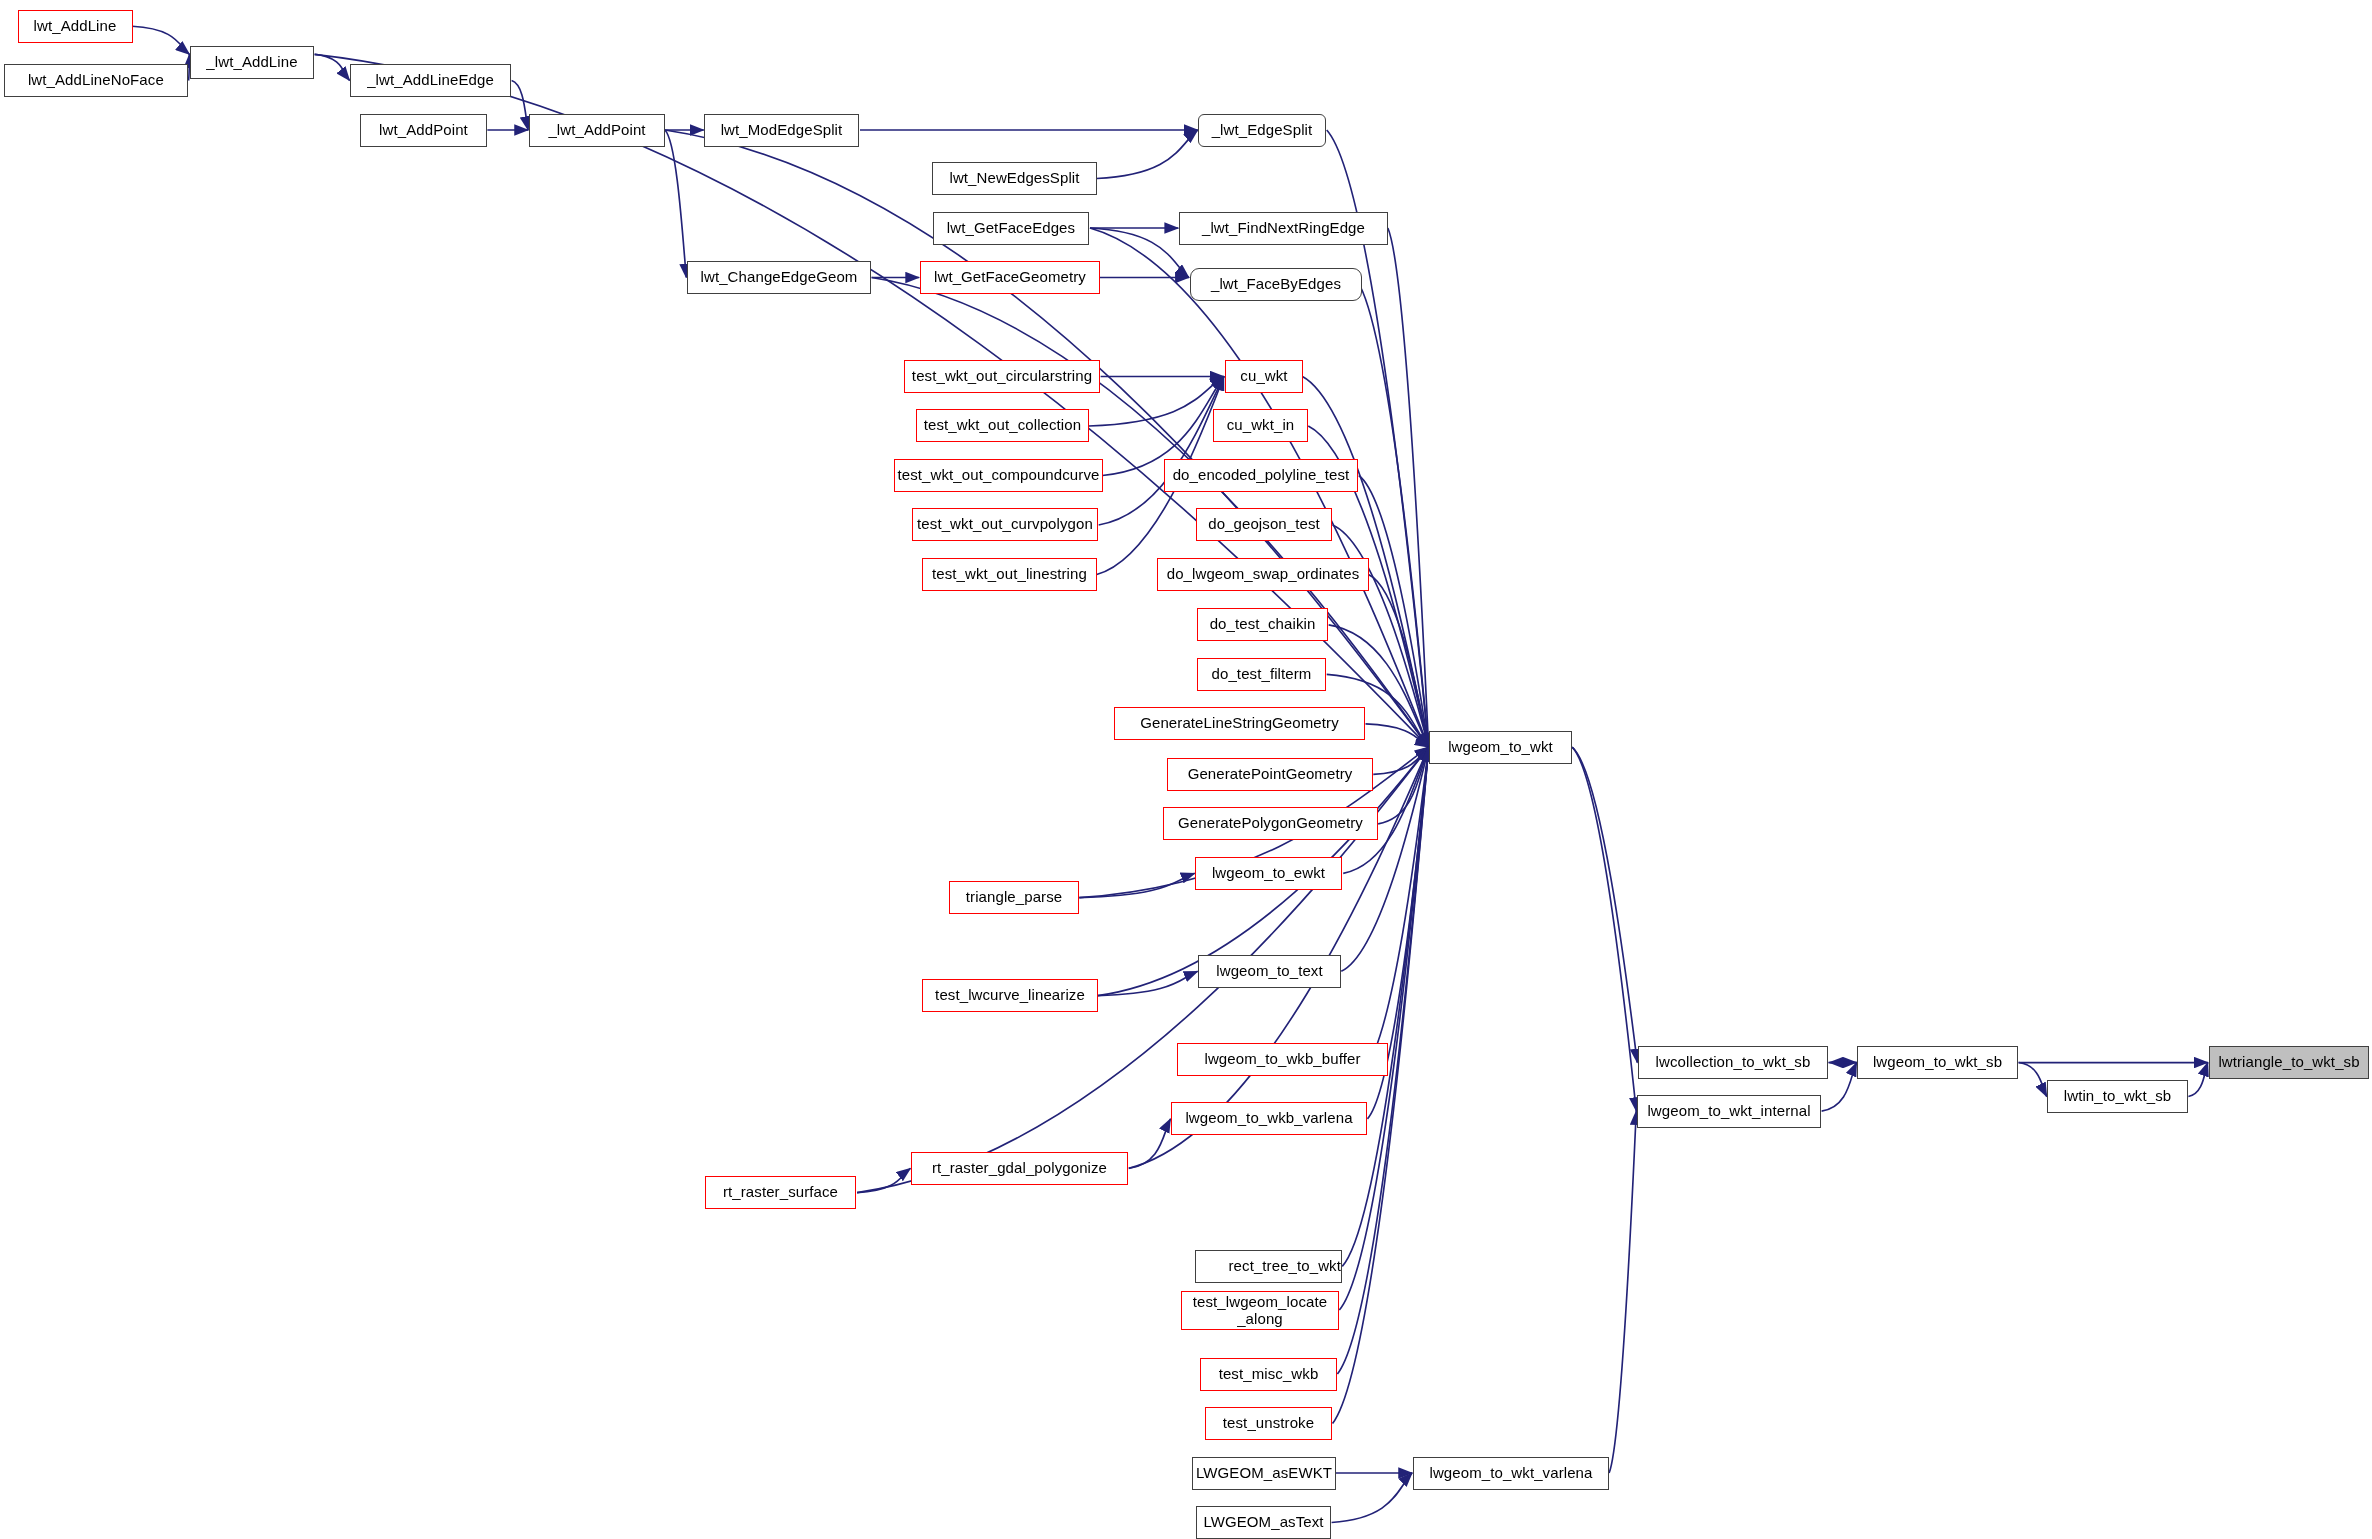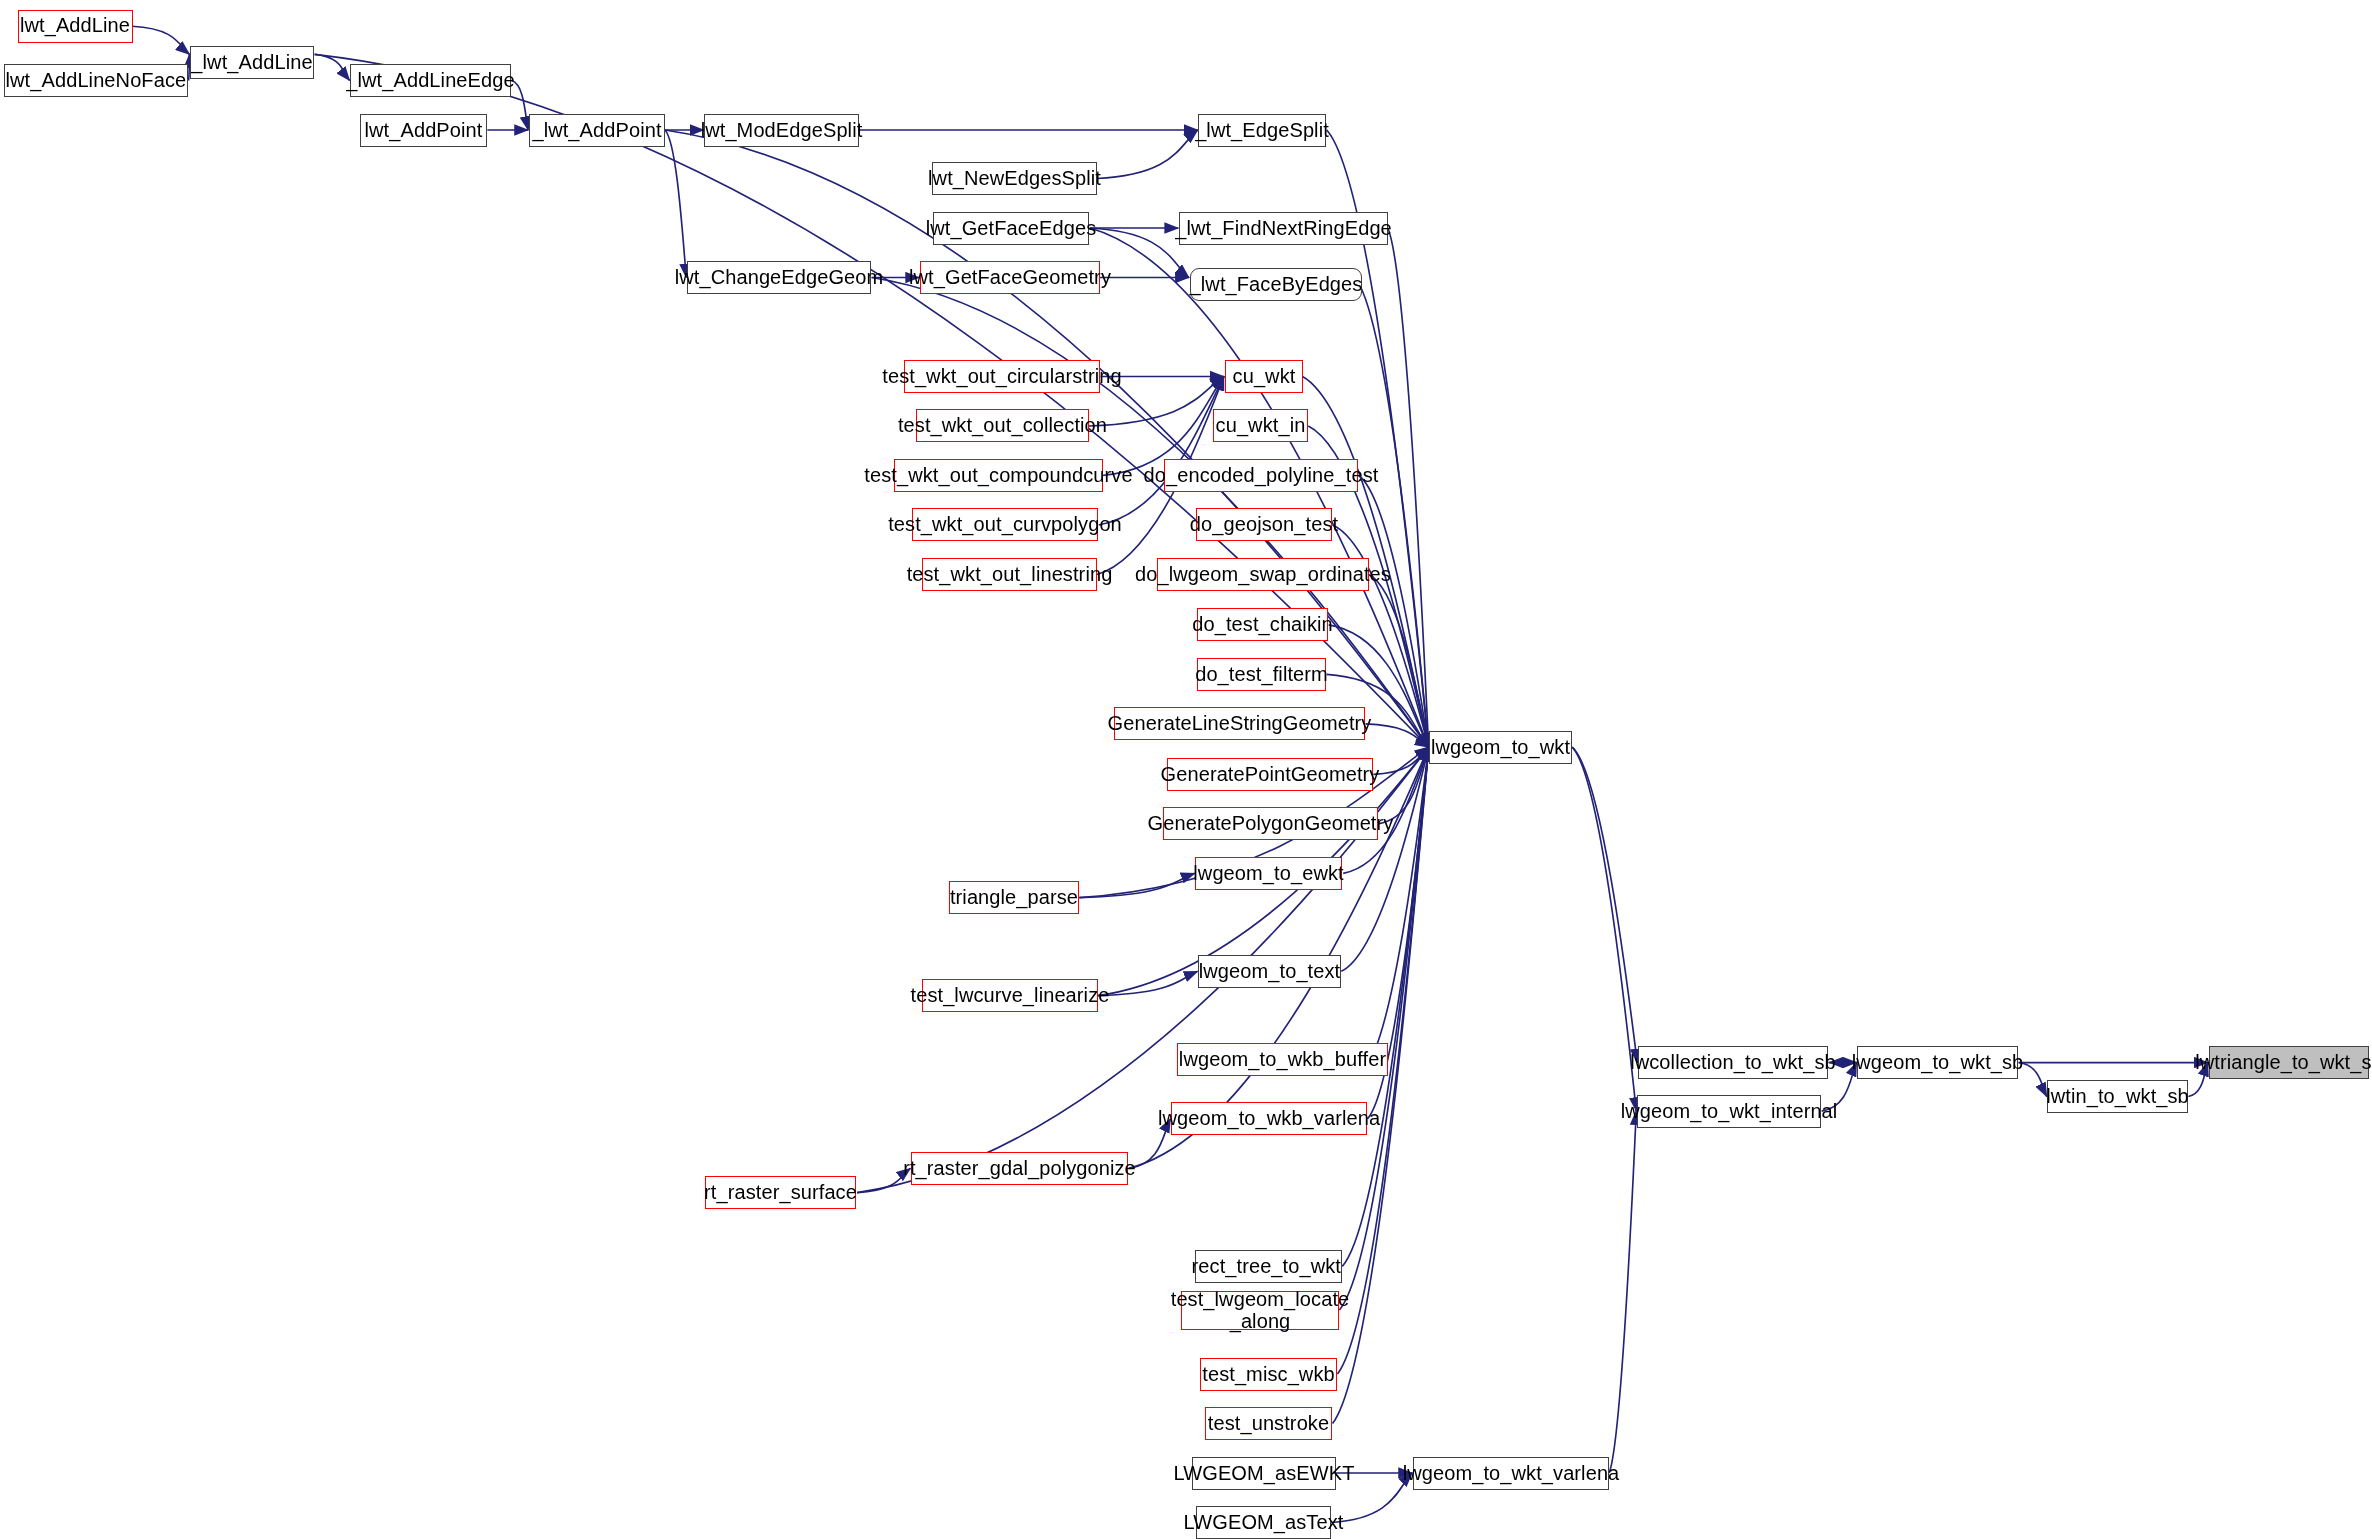--- a/index.html
+++ b/index.html
@@ -16,21 +16,21 @@
   .node{
     position:absolute;
     box-sizing:border-box;
     background:#ffffff;
     border:1.6px solid #404040;
     display:flex;
     align-items:center;
     justify-content:center;
     text-align:center;
     color:#000000;
-    font-size:20px;
+    font-size:15px;
     line-height:1.08;
     letter-spacing:0.1px;
     white-space:pre-line;
     z-index:5;
   }
   .node.red{border-color:#ff0000;}
   .node.cur{background:#bfbfbf;border-color:#404040;}
 </style>
 </head>
 <body>
@@ -108,21 +108,21 @@
       </g>
   </svg>
   <div id="node-layer">
       <div class="node red" style="left: 17.5px; top: 9.7px; width: 115px; height: 33px;"><span>lwt_AddLine</span></div>
       <div class="node" style="left: 190px; top: 46px; width: 124px; height: 33px;"><span>_lwt_AddLine</span></div>
       <div class="node" style="left: 3.9px; top: 64px; width: 184px; height: 33px;"><span>lwt_AddLineNoFace</span></div>
       <div class="node" style="left: 350px; top: 64px; width: 161px; height: 33px;"><span>_lwt_AddLineEdge</span></div>
       <div class="node" style="left: 360px; top: 114px; width: 127px; height: 33px;"><span>lwt_AddPoint</span></div>
       <div class="node" style="left: 529px; top: 114px; width: 136px; height: 33px;"><span>_lwt_AddPoint</span></div>
       <div class="node" style="left: 704px; top: 114px; width: 155px; height: 33px;"><span>lwt_ModEdgeSplit</span></div>
-      <div class="node" style="left: 1198px; top: 114px; width: 128px; height: 33px;"><span>_lwt_EdgeSplit</span></div>
+      <div class="node" style="left: 1198px; top: 114px; width: 128px; height: 33px; border-radius: 6px;"><span>_lwt_EdgeSplit</span></div>
       <div class="node" style="left: 932px; top: 162px; width: 165px; height: 33px;"><span>lwt_NewEdgesSplit</span></div>
       <div class="node" style="left: 933px; top: 212px; width: 156px; height: 33px;"><span>lwt_GetFaceEdges</span></div>
       <div class="node" style="left: 1179px; top: 212px; width: 209px; height: 33px;"><span>_lwt_FindNextRingEdge</span></div>
       <div class="node" style="left: 687px; top: 261px; width: 184px; height: 33px;"><span>lwt_ChangeEdgeGeom</span></div>
       <div class="node red" style="left: 920px; top: 261px; width: 180px; height: 33px;"><span>lwt_GetFaceGeometry</span></div>
       <div class="node" style="left: 1190px; top: 268px; width: 172px; height: 33px; border-radius: 9px;"><span>_lwt_FaceByEdges</span></div>
       <div class="node red" style="left: 904px; top: 360px; width: 196px; height: 33px;"><span>test_wkt_out_circularstring</span></div>
       <div class="node red" style="left: 1225px; top: 360px; width: 78px; height: 33px;"><span>cu_wkt</span></div>
       <div class="node red" style="left: 916px; top: 409px; width: 173px; height: 33px;"><span>test_wkt_out_collection</span></div>
       <div class="node red" style="left: 1213px; top: 409px; width: 95px; height: 33px;"><span>cu_wkt_in</span></div>

